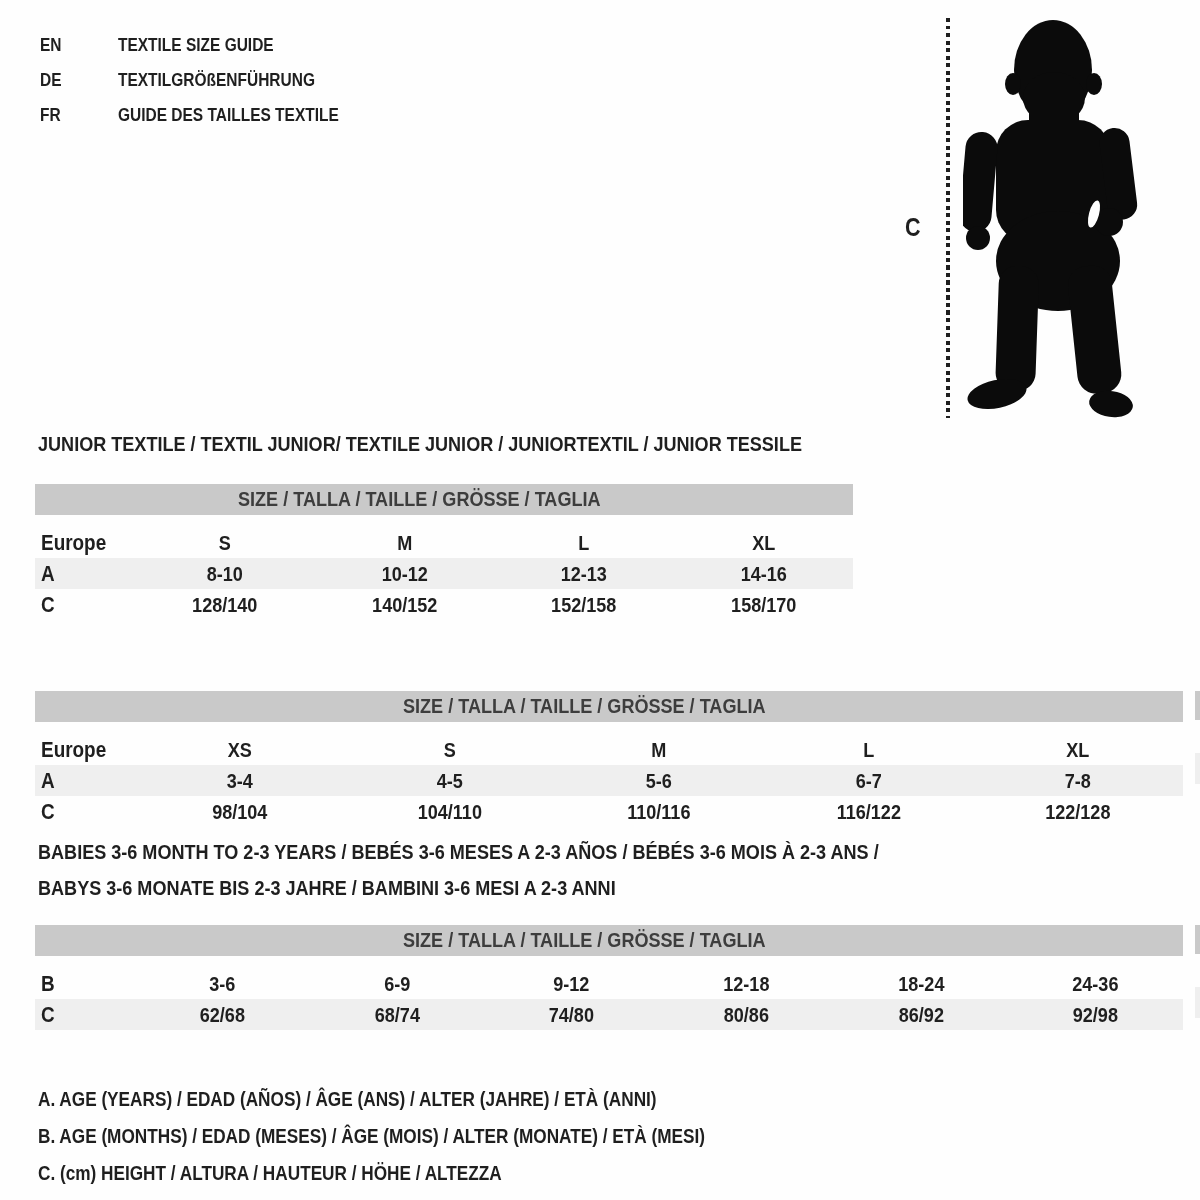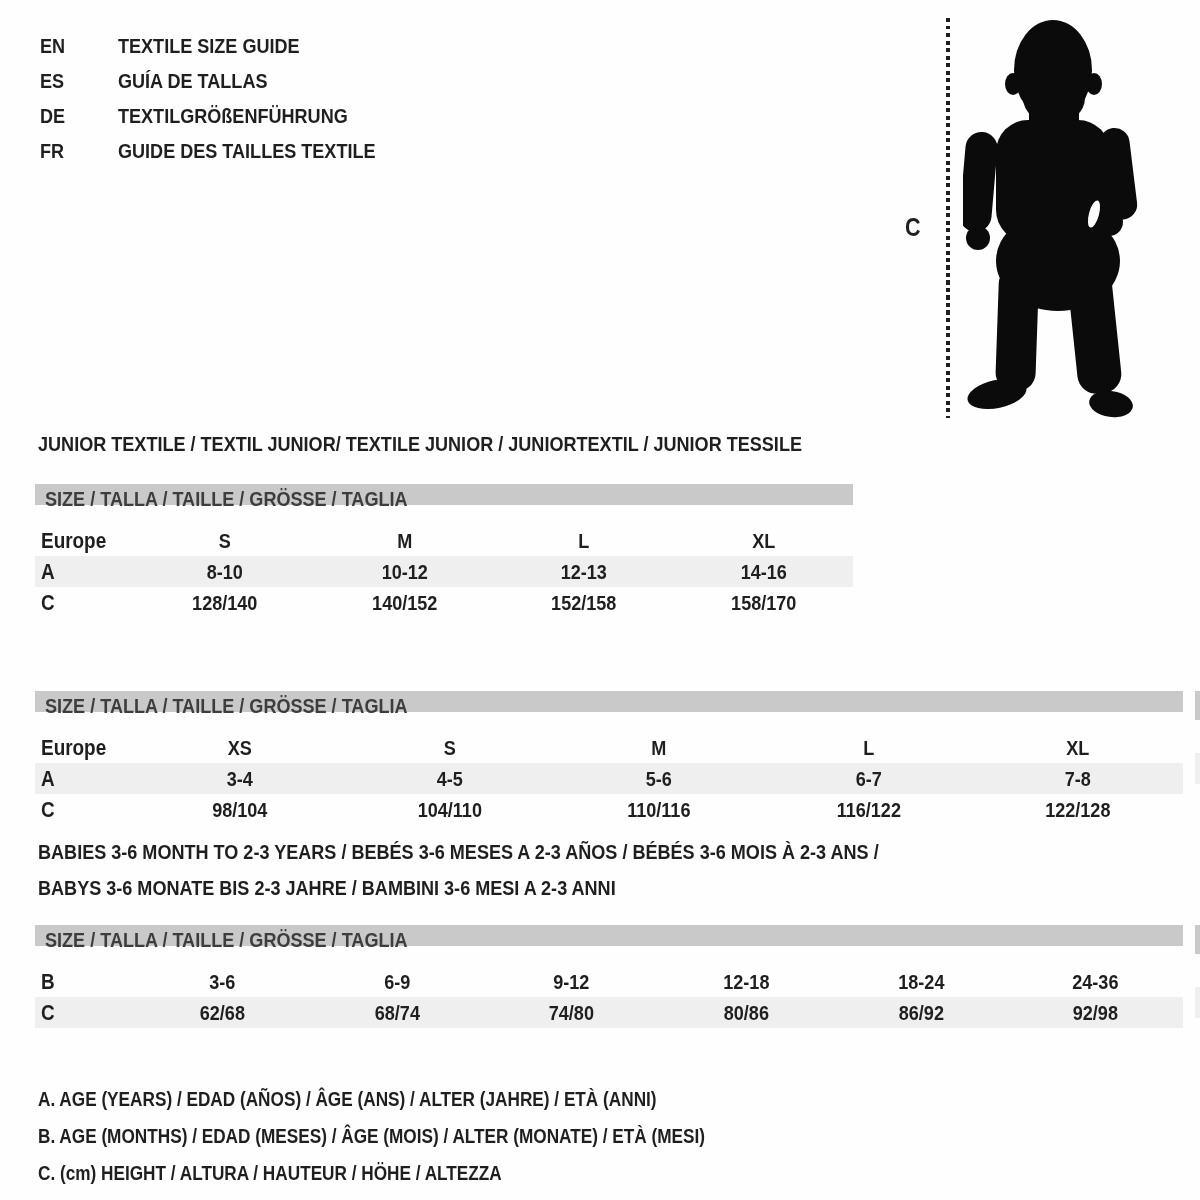--- a/index.html
+++ b/index.html
@@ -20,40 +20,40 @@
     position:relative;
     overflow:hidden;
   }
   .page{position:absolute;inset:0;}
 
   
   .cx{display:inline-block;transform:scaleX(.86);transform-origin:left center;white-space:nowrap;}
 
   
   .lang-block{position:absolute;left:40px;top:28px;}
-  .lang-row{display:flex;height:35px;line-height:35px;font-size:21px;}
+  .lang-row{display:flex;height:35px;line-height:35px;font-size:18px;}
   .lang-code{width:78px;flex:0 0 78px;}
   .lang-title{}
 
   
   .measure-line{
     position:absolute;left:946px;top:18px;width:4px;height:400px;
     background:repeating-linear-gradient(to bottom,var(--text) 0 4px,transparent 4px 7.5px);
   }
   .measure-label{position:absolute;left:905px;top:212px;font-size:25px;line-height:30px;}
   .silhouette{position:absolute;left:963px;top:16px;width:177px;height:404px;color:var(--silhouette);}
 
   
   .sec-title{position:absolute;left:38px;font-size:21px;line-height:26px;white-space:nowrap;}
   .sec-title .sub{font-size:13px;vertical-align:-4px;}
 
   
   .table{position:absolute;left:35px;}
-  .thead{height:21px;line-height:29px;background:var(--table-header-bg);color:var(--table-header-text);
-         padding-left:10px;font-size:21px;margin-bottom:20px;}
+  .thead{height:31px;line-height:29px;background:var(--table-header-bg);color:var(--table-header-text);
+         padding-left:10px;font-size:21px;margin-bottom:12px;text-align:center;}
   .trow{display:flex;height:31px;line-height:31px;font-size:21px;}
   .trow.shaded{background:var(--row-shaded-bg);}
   .tlabel{flex:0 0 100px;padding-left:7px;font-size:22px;transform:scaleX(.86);transform-origin:left center;}
   .tcell{flex:1;text-align:center;transform:scaleX(.86);transform-origin:center center;}
 
   
   .sliver{position:absolute;left:1195px;width:5px;}
 
   
   .legend{position:absolute;left:38px;top:1081px;}
@@ -61,24 +61,20 @@
 </style>
 </head>
 <body>
 
 <div class="page">
 
   <section class="lang-block">
     <div class="lang-row">
       <span class="lang-code cx">EN</span>
       <span class="lang-title cx">TEXTILE SIZE GUIDE</span>
-    </div>
-    <div class="lang-row">
-      <span class="lang-code cx">ES</span>
-      <span class="lang-title cx">GUÍA DE TALLAS</span>
     </div>
     <div class="lang-row">
       <span class="lang-code cx">DE</span>
       <span class="lang-title cx">TEXTILGRÖßENFÜHRUNG</span>
     </div>
     <div class="lang-row">
       <span class="lang-code cx">FR</span>
       <span class="lang-title cx">GUIDE DES TAILLES TEXTILE</span>
     </div>
   </section>

